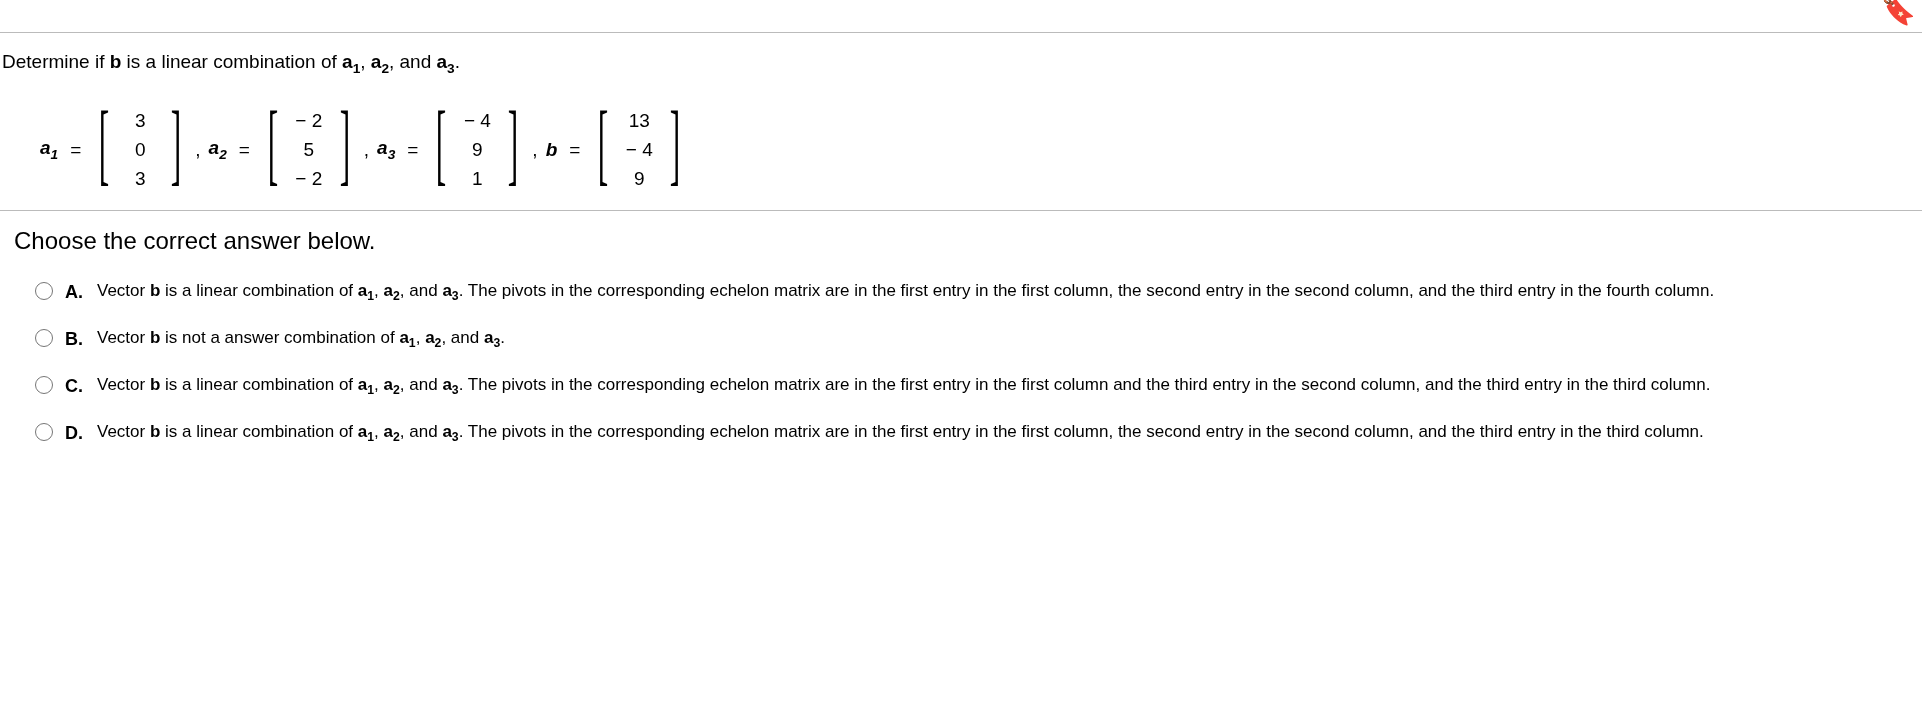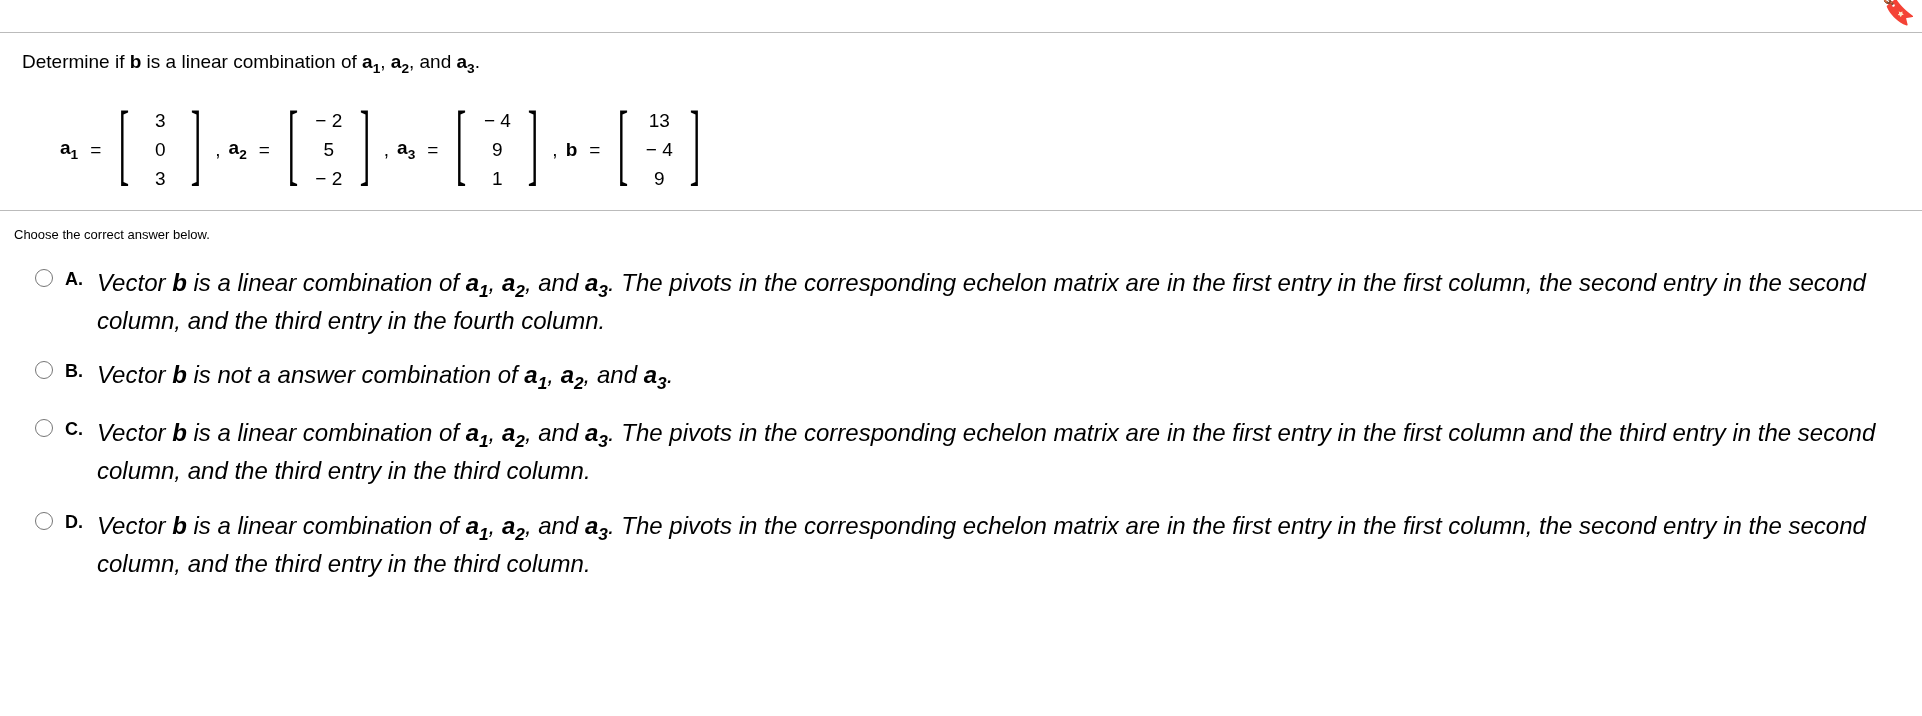--- a/index.html
+++ b/index.html
@@ -20,37 +20,38 @@
     position: relative;
   }
   .topline .bookmark {
     position: absolute;
     right: 6px;
     top: -6px;
     color: #e74c3c;
     font-size: 28px;
   }
   .section {
-    padding: 18px 14px 14px 22px;
+    padding: 18px 14px 14px 2px;
     border-bottom: 1px solid #bbb;
   }
   .prompt-line {
     font-size: 19px;
     margin-bottom: 28px;
   }
   .vectors {
     display: flex;
     align-items: center;
     font-size: 19px;
     padding-left: 38px;
     gap: 2px;
   }
   .vlabel {
     font-weight: bold;
     margin: 0 4px 0 0;
+    font-style: italic;
   }
   .eq {
     margin: 0 6px;
   }
   .comma {
     margin: 0 6px 0 2px;
   }
   .bracket-wrap {
     display: inline-flex;
     align-items: stretch;
@@ -71,21 +72,21 @@
     height: 80px;
   }
   .colnums span {
     text-align: center;
     min-width: 30px;
     font-size: 19px;
   }
   sub { font-size: 0.72em; }
   .prompt2 {
     padding: 16px 14px 14px 14px;
-    font-size: 13px;
+    font-size: 24px;
   }
   .choices {
     padding: 10px 14px 14px 30px;
   }
   .choice {
     display: flex;
     align-items: flex-start;
     margin-bottom: 20px;
     line-height: 1.45;
   }
@@ -98,22 +99,21 @@
     flex: 0 0 auto;
   }
   .choice .letter {
     font-weight: bold;
     margin-right: 10px;
     flex: 0 0 auto;
     min-width: 22px;
   }
   .choice .text {
     flex: 1 1 auto;
-    font-size: 24px;
-    font-style: italic;
+    font-size: 17px;
   }
   .b1 { font-weight: bold; }
 </style>
 </head>
 <body>
 
 <div class="page">
 
   <div class="topline">
     <span class="bookmark">🔖</span>

